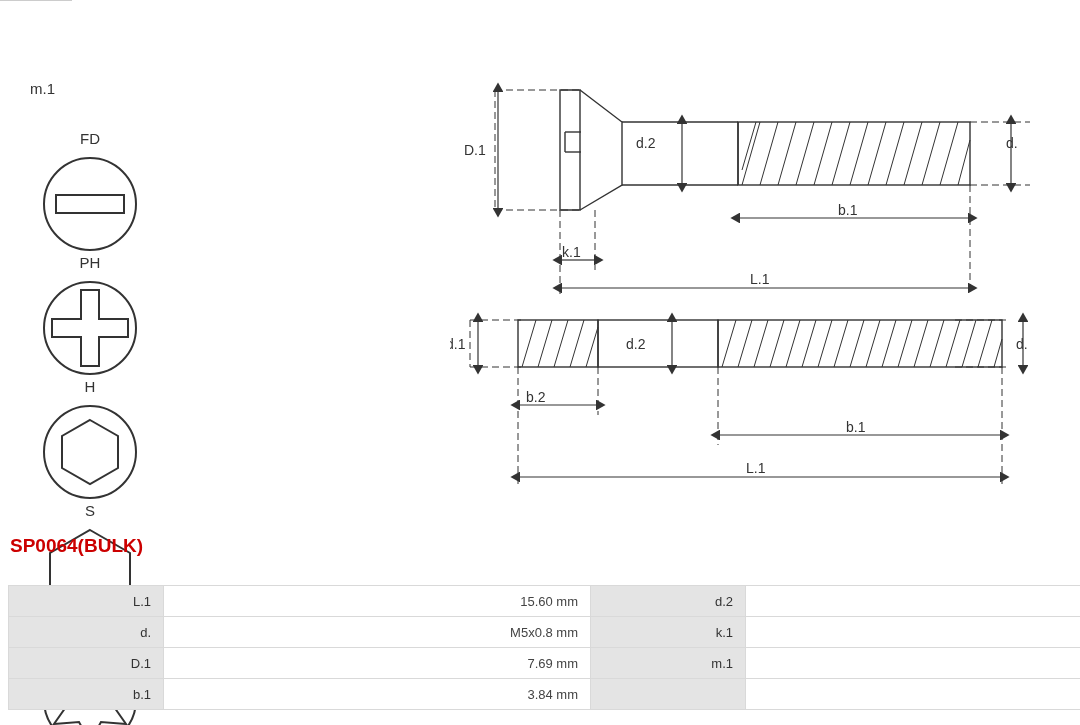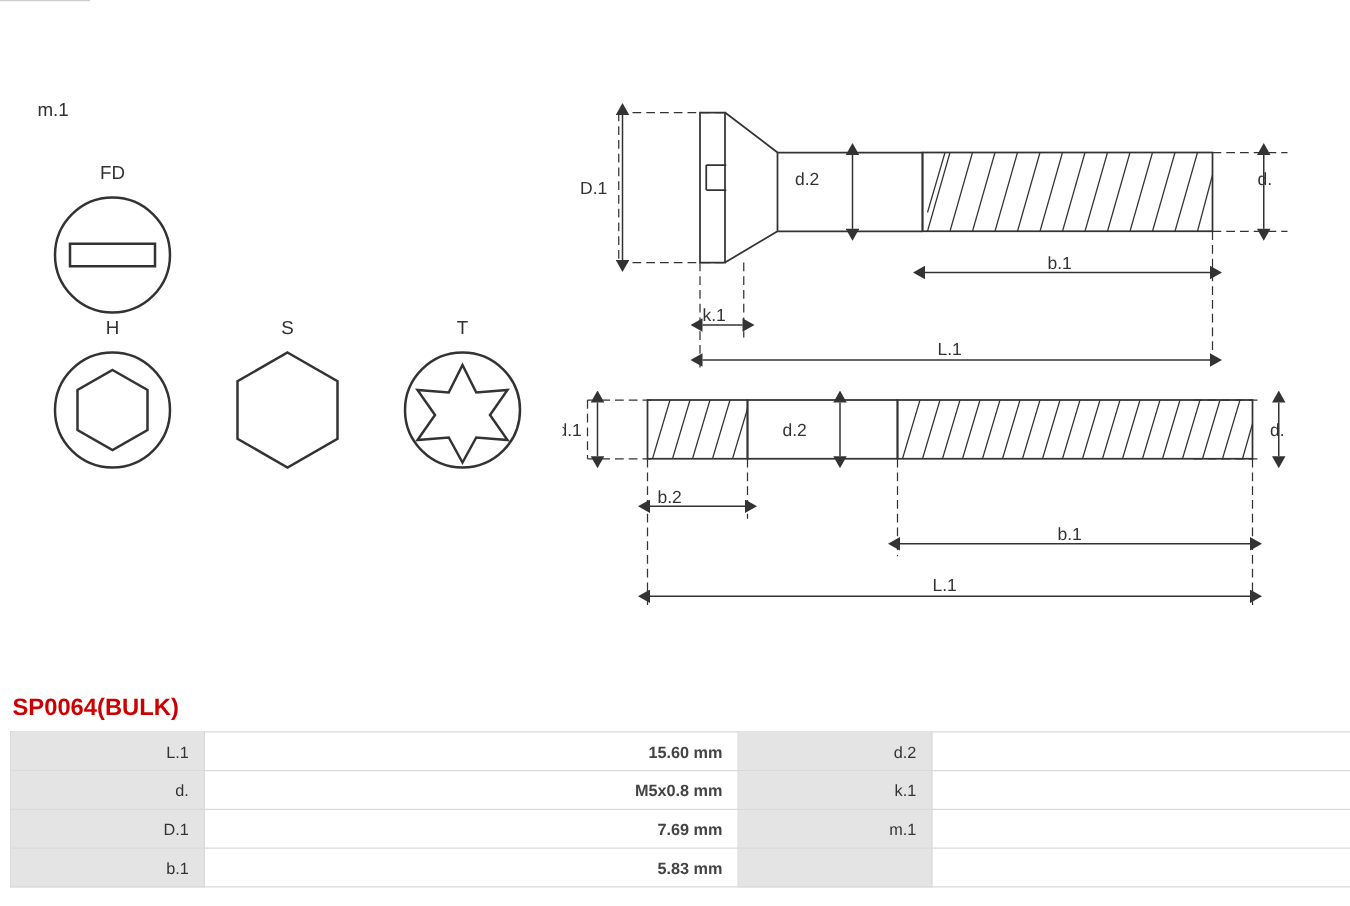--- a/index.html
+++ b/index.html
@@ -31,21 +31,21 @@
 
   
   .head-grid {
     position: absolute;
     left: 20px;
     top: 130px;
     width: 420px;
   }
   .head-row {
     display: flex;
-    flex-direction: row;
+    flex-direction: column;
   }
   .head-cell {
     width: 140px;
     text-align: center;
   }
   .head-cell .caption {
     font-size: 15px;
     color: #333333;
     margin-bottom: 6px;
     display: block;
@@ -66,21 +66,21 @@
   .drawing-stud {
     position: absolute;
     left: 450px;
     top: 305px;
   }
 
   
   .part-code {
     position: absolute;
     left: 10px;
-    top: 556px;
+    top: 535px;
     font-size: 19px;
     font-weight: bold;
     color: #cc0000;
   }
 
   
   .spec-table {
     position: absolute;
     left: 8px;
     top: 585px;
@@ -98,21 +98,20 @@
   .spec-table td.key {
     background: #e4e4e4;
     text-align: right;
     width: 130px;
     color: #333333;
   }
   .spec-table td.val {
     background: #ffffff;
     text-align: right;
     width: 402px;
-    font-weight: bold;
   }
   .spec-table td.empty {
     background: #e4e4e4;
   }
   .dimtext {
     font-family: "Liberation Sans", sans-serif;
     font-size: 14px;
     fill: #333333;
   }
 </style>
@@ -128,20 +127,27 @@
   <div class="head-row">
 
     <div class="head-cell">
       <span class="caption">FD</span>
       <svg width="100" height="100" viewBox="0 0 100 100">
         <circle cx="50" cy="50" r="46" fill="none" stroke="#333" stroke-width="2"></circle>
         <rect x="16" y="41" width="68" height="18" fill="none" stroke="#333" stroke-width="2"></rect>
       </svg>
     </div>
 
+    <div class="head-cell">
+      <span class="caption">PH</span>
+      <svg width="100" height="100" viewBox="0 0 100 100">
+        <circle cx="50" cy="50" r="46" fill="none" stroke="#333" stroke-width="2"></circle>
+        <path d="M41,12 L59,12 L59,41 L88,41 L88,59 L59,59 L59,88 L41,88 L41,59 L12,59 L12,41 L41,41 Z" fill="none" stroke="#333" stroke-width="2"></path>
+      </svg>
+    </div>
 
 
   </div>
 
   <div class="head-row">
 
     <div class="head-cell">
       <span class="caption">H</span>
       <svg width="100" height="100" viewBox="0 0 100 100">
         <circle cx="50" cy="50" r="46" fill="none" stroke="#333" stroke-width="2"></circle>
@@ -332,18 +338,18 @@
       <td class="val">3.60 mm</td>
     </tr>
     <tr>
       <td class="key">D.1</td>
       <td class="val">7.69 mm</td>
       <td class="key">m.1</td>
       <td class="val">PH2</td>
     </tr>
     <tr>
       <td class="key">b.1</td>
-      <td class="val">5.83 mm</td>
+      <td class="val">3.84 mm</td>
       <td class="empty"></td>
       <td class="val"></td>
     </tr>
   </tbody>
 </table>
 
 </body></html>

